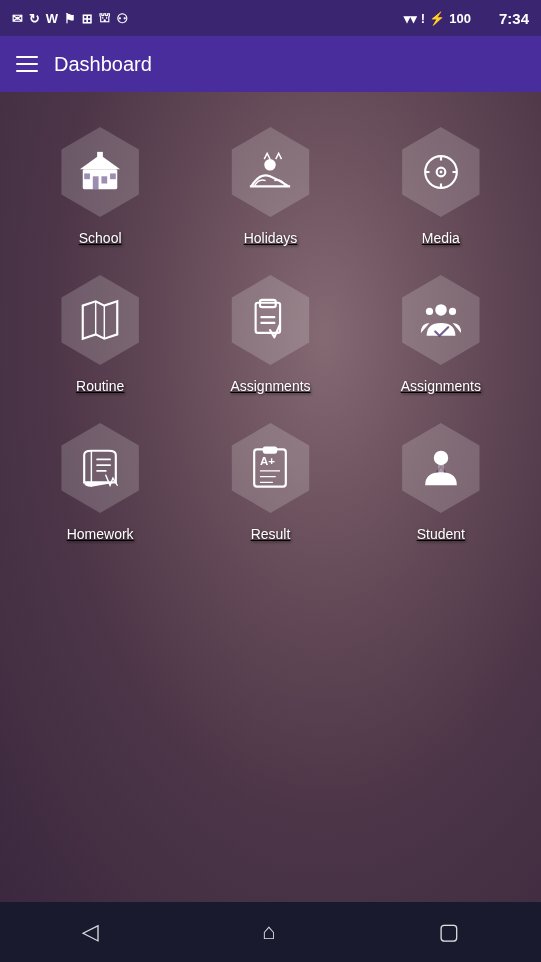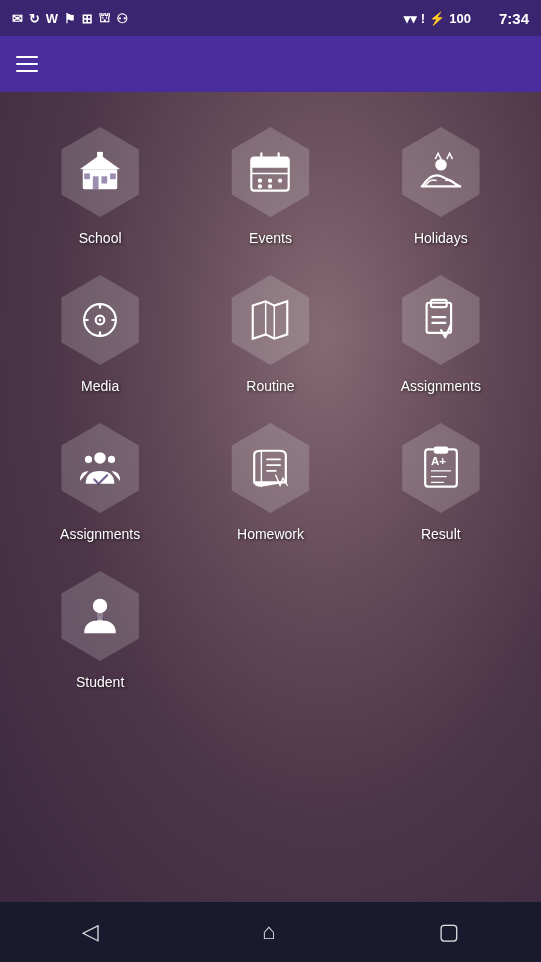--- a/index.html
+++ b/index.html
@@ -99,20 +99,21 @@
       gap: 24px 10px;
       z-index: 2;
     }
 
     .grid-item {
       display: flex;
       flex-direction: column;
       align-items: center;
       gap: 8px;
       cursor: pointer;
+      text-decoration: underline;
     }
 
     .hex-wrap {
       width: 100px;
       height: 100px;
       position: relative;
       display: flex;
       align-items: center;
       justify-content: center;
     }
@@ -184,20 +185,21 @@
     <span class="time">7:34</span>
   </div>
 </div>
 
 <div class="top-bar">
   <div class="menu-icon">
     <span></span>
       <span></span>
       <span></span>
   </div>
+  <span class="top-bar-title">Dashboard</span>
 </div>
 
 <div class="bg-area"></div>
 
 <div class="grid">
 
   <div class="grid-item">
     <div class="hex-wrap">
       <div class="hex">
         <svg viewBox="0 0 64 64">
@@ -207,39 +209,20 @@
           <rect x="34" y="38" width="8" height="10" fill="rgba(60,30,100,0.5)"></rect>
           <rect x="10" y="34" width="8" height="8" fill="rgba(60,30,100,0.5)"></rect>
           <rect x="46" y="34" width="8" height="8" fill="rgba(60,30,100,0.5)"></rect>
           <rect x="28" y="4" width="8" height="8"></rect>
         </svg>
       </div>
     </div>
     <span class="grid-label">School</span>
   </div>
 
-  <div class="grid-item">
-    <div class="hex-wrap">
-      <div class="hex">
-        <svg viewBox="0 0 64 64">
-          <rect x="6" y="12" width="52" height="46" rx="4" fill="none" stroke="white" stroke-width="3"></rect>
-          <rect x="6" y="12" width="52" height="14" rx="2"></rect>
-          <line x1="20" y1="6" x2="20" y2="18" stroke="white" stroke-width="3" stroke-linecap="round"></line>
-          <line x1="44" y1="6" x2="44" y2="18" stroke="white" stroke-width="3" stroke-linecap="round"></line>
-          <line x1="6" y1="34" x2="58" y2="34" stroke="white" stroke-width="2"></line>
-          <circle cx="18" cy="44" r="3"></circle>
-          <circle cx="32" cy="44" r="3"></circle>
-          <circle cx="46" cy="44" r="3"></circle>
-          <circle cx="18" cy="52" r="3"></circle>
-          <circle cx="32" cy="52" r="3"></circle>
-        </svg>
-      </div>
-    </div>
-    <span class="grid-label">Events</span>
-  </div>
 
   <div class="grid-item">
     <div class="hex-wrap">
       <div class="hex">
         <svg viewBox="0 0 64 64">
           <circle cx="32" cy="22" r="8"></circle>
           <path d="M6 52 Q18 32 32 38 Q46 44 58 52" fill="none" stroke="white" stroke-width="3"></path>
           <path d="M4 52 L60 52" stroke="white" stroke-width="3"></path>
           <path d="M10 52 Q16 40 26 44" fill="none" stroke="white" stroke-width="2"></path>
           <path d="M54 52 Q48 40 38 44" fill="none" stroke="white" stroke-width="2"></path>

